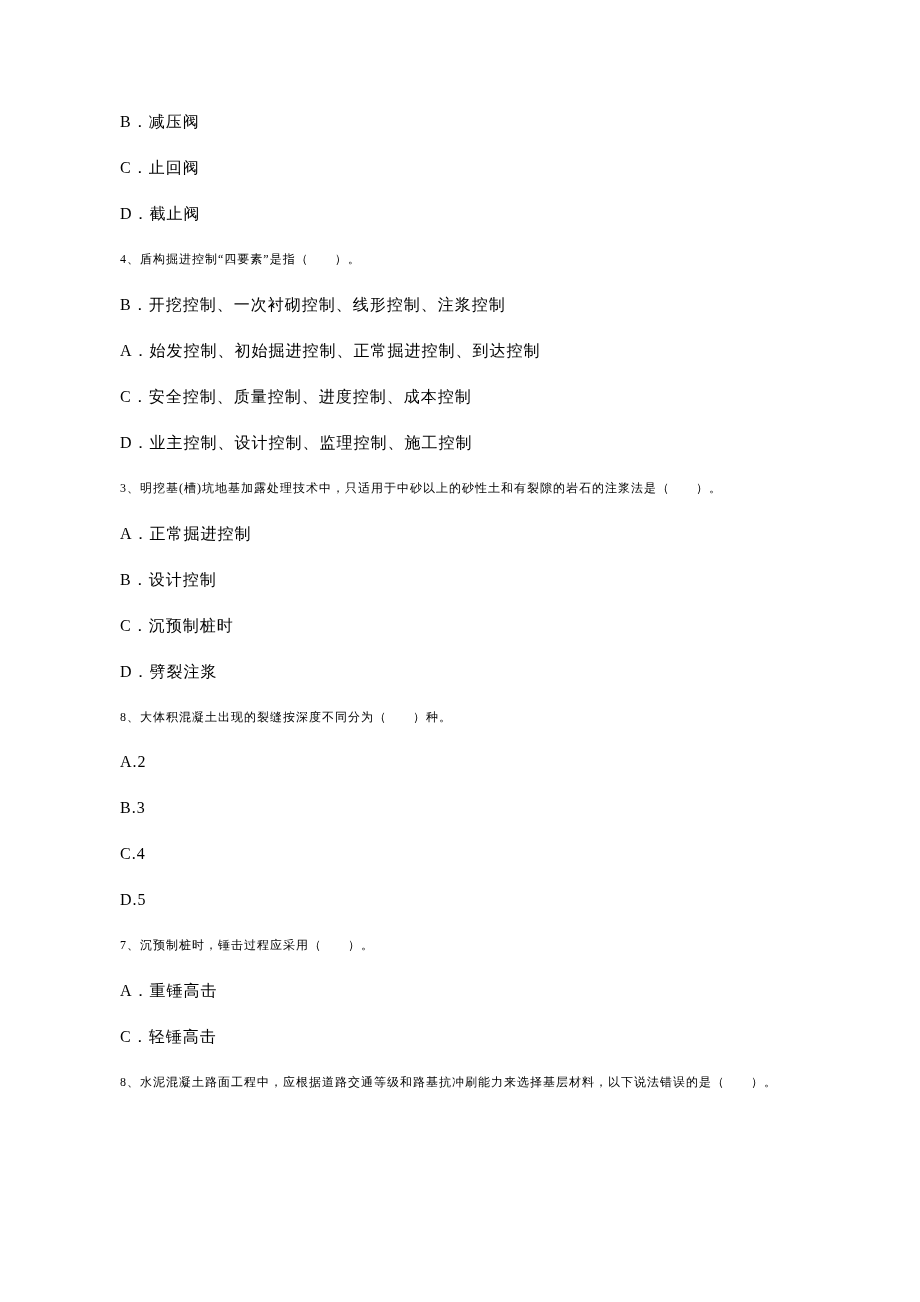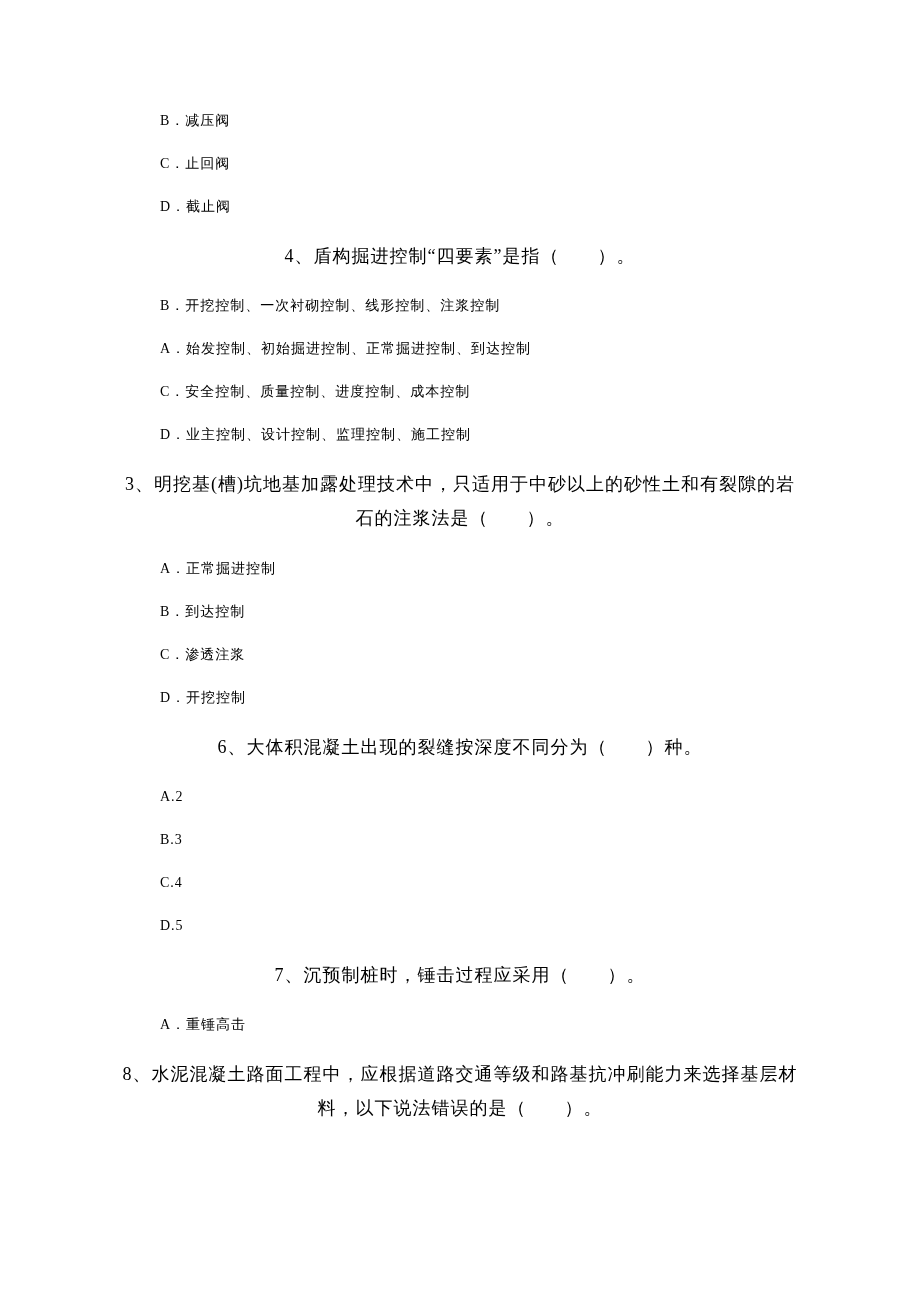--- a/index.html
+++ b/index.html
@@ -9,59 +9,58 @@
       font-family: "SimSun", "宋体", serif;
       color: #000000;
     }
     .page {
       width: 920px;
       min-height: 1302px;
       padding: 110px 120px 40px 120px;
       position: relative;
     }
     .option {
-      font-size: 14px;
+      font-size: 16px;
       line-height: 1.5;
-      margin-left: 40px;
       margin-bottom: 22px;
       letter-spacing: 1px;
     }
     .question {
-      font-size: 18px;
+      font-size: 12px;
       line-height: 1.9;
       margin-bottom: 22px;
       letter-spacing: 1px;
-      text-align: center;
     }
   </style>
 </head>
 <body>
 
 <div class="page">
 
   <div class="option">B．减压阀</div>
   <div class="option">C．止回阀</div>
   <div class="option">D．截止阀</div>
 
   <div class="question">4、盾构掘进控制“四要素”是指（　　）。</div>
   <div class="option">B．开挖控制、一次衬砌控制、线形控制、注浆控制</div>
   <div class="option">A．始发控制、初始掘进控制、正常掘进控制、到达控制</div>
   <div class="option">C．安全控制、质量控制、进度控制、成本控制</div>
   <div class="option">D．业主控制、设计控制、监理控制、施工控制</div>
 
   <div class="question">3、明挖基(槽)坑地基加露处理技术中，只适用于中砂以上的砂性土和有裂隙的岩石的注浆法是（　　）。</div>
   <div class="option">A．正常掘进控制</div>
-  <div class="option">B．到达控制</div>
-  <div class="option">C．渗透注浆</div>
-  <div class="option">D．开挖控制</div>
+  <div class="option">B．设计控制</div>
+  <div class="option">C．沉预制桩时</div>
+  <div class="option">D．劈裂注浆</div>
 
-  <div class="question">6、大体积混凝土出现的裂缝按深度不同分为（　　）种。</div>
+  <div class="question">8、大体积混凝土出现的裂缝按深度不同分为（　　）种。</div>
   <div class="option">A.2</div>
   <div class="option">B.3</div>
   <div class="option">C.4</div>
   <div class="option">D.5</div>
 
   <div class="question">7、沉预制桩时，锤击过程应采用（　　）。</div>
   <div class="option">A．重锤高击</div>
+  <div class="option">C．轻锤高击</div>
 
   <div class="question">8、水泥混凝土路面工程中，应根据道路交通等级和路基抗冲刷能力来选择基层材料，以下说法错误的是（　　）。</div>
 
 </div>
 
 </body></html>

